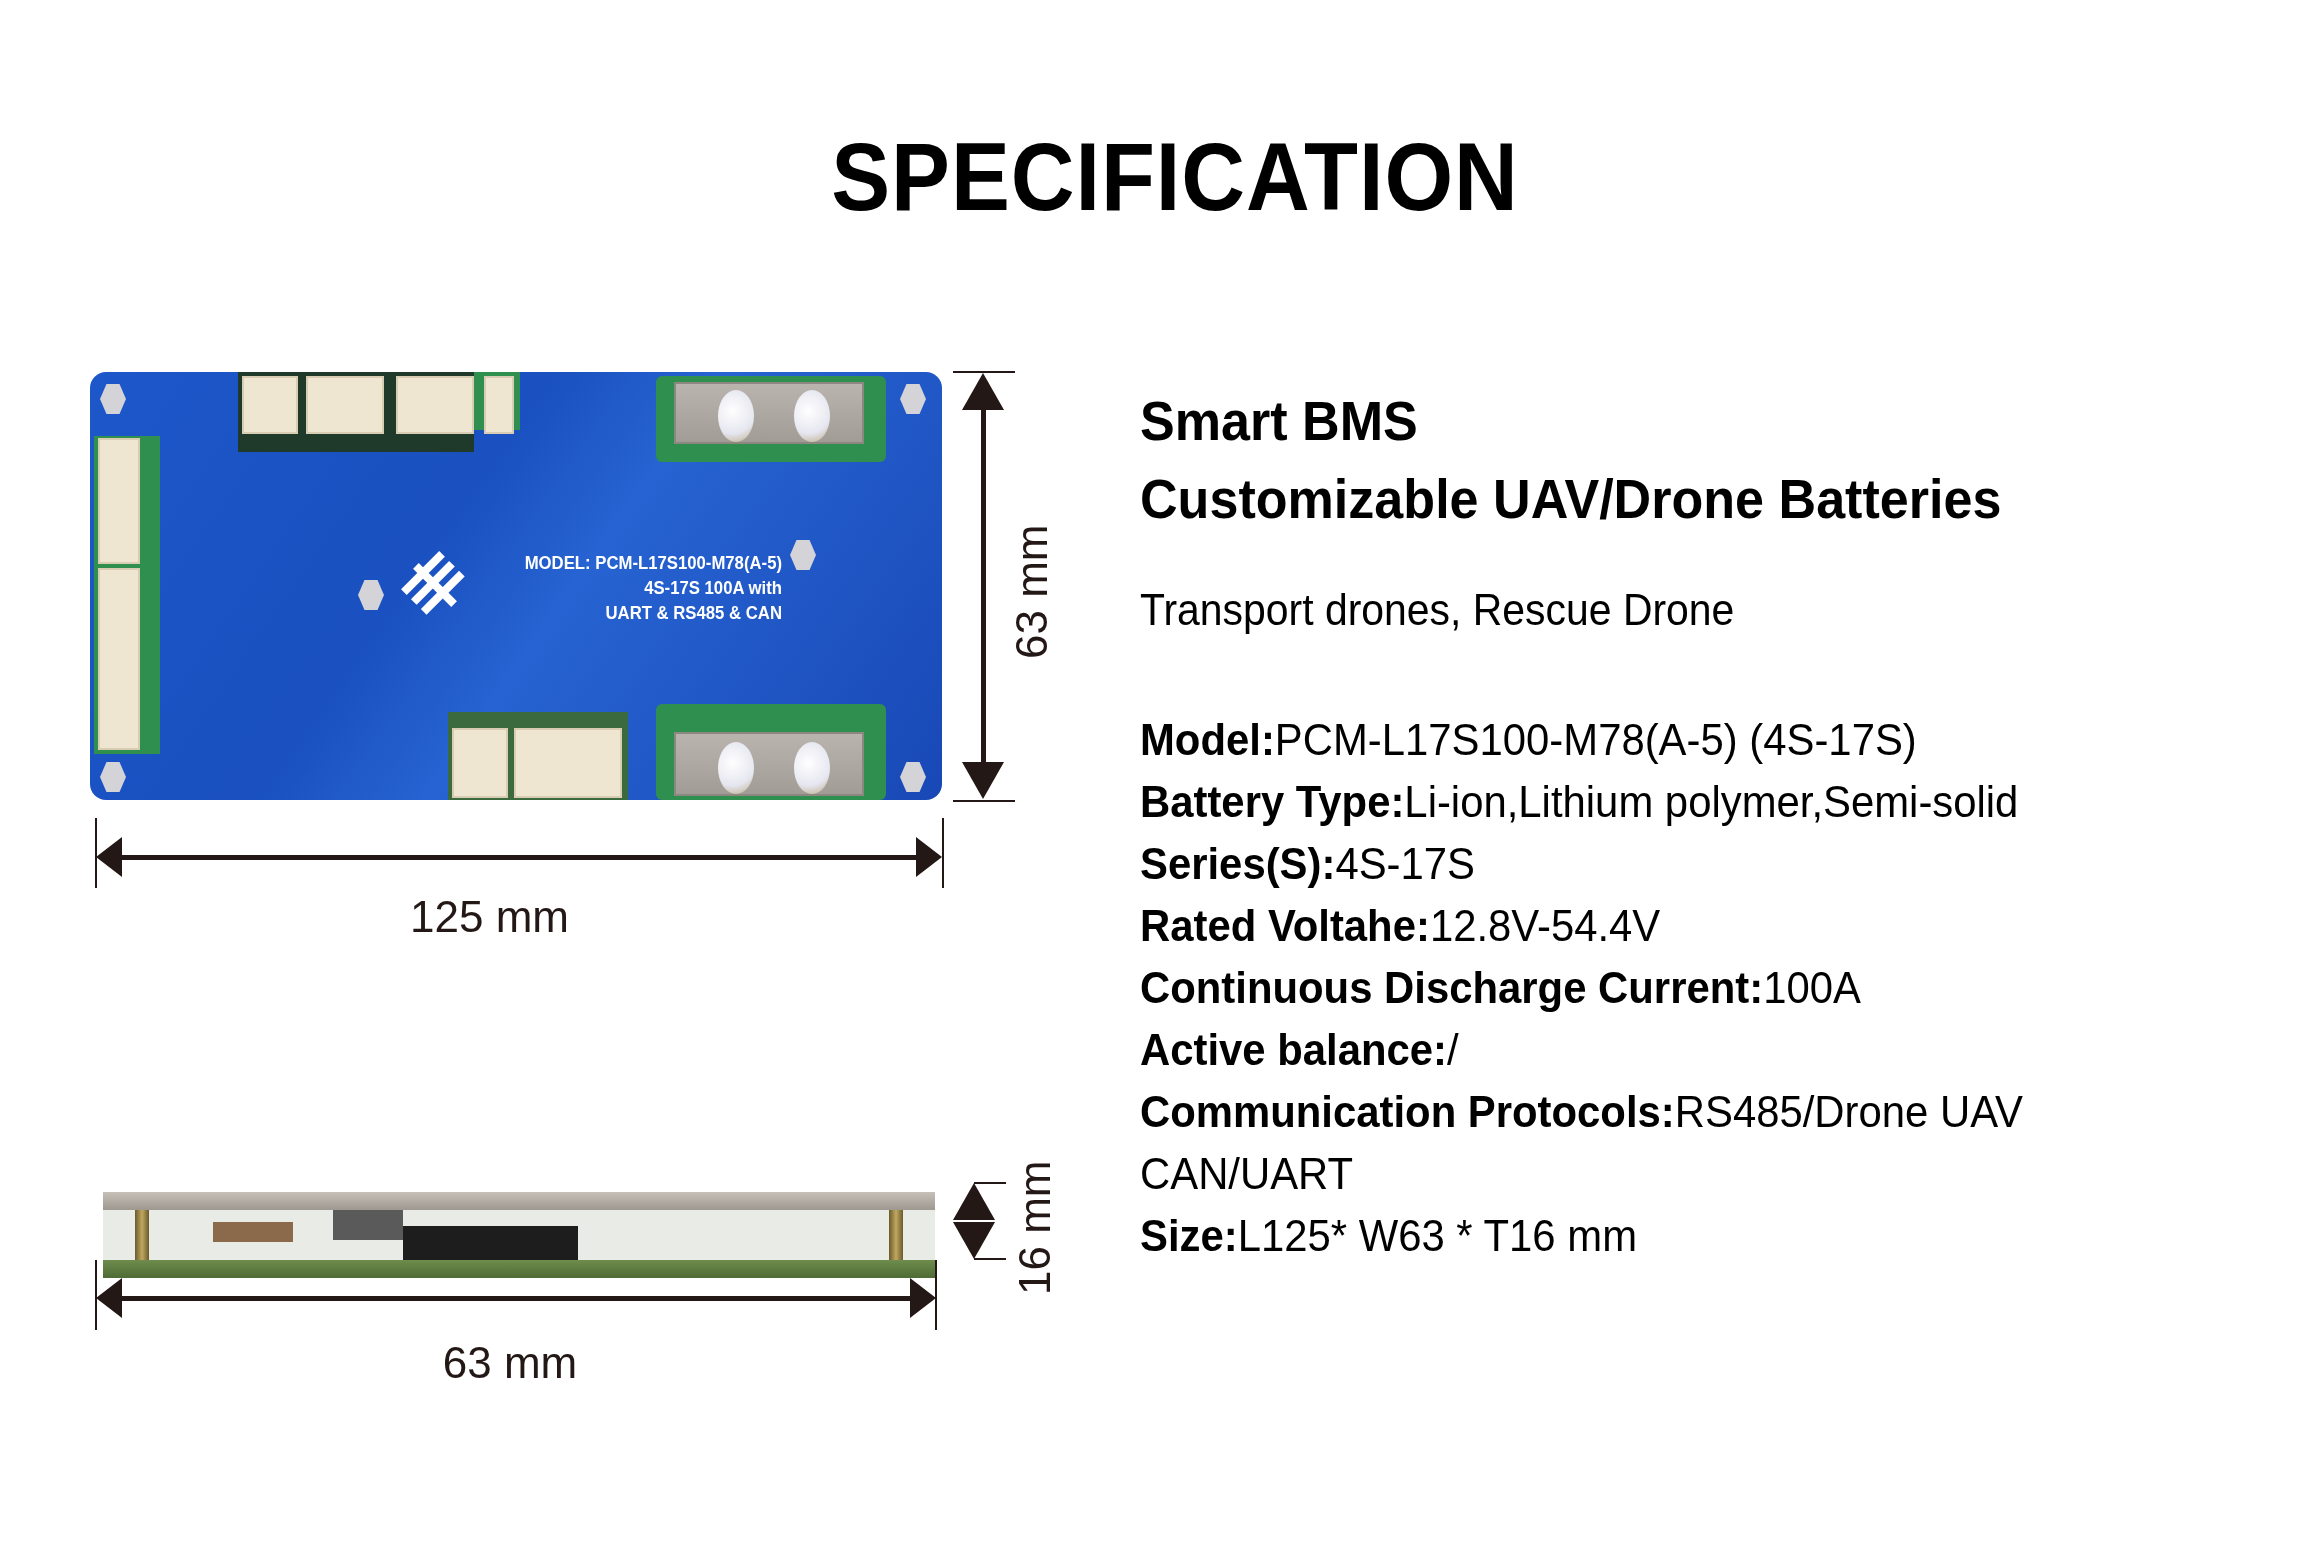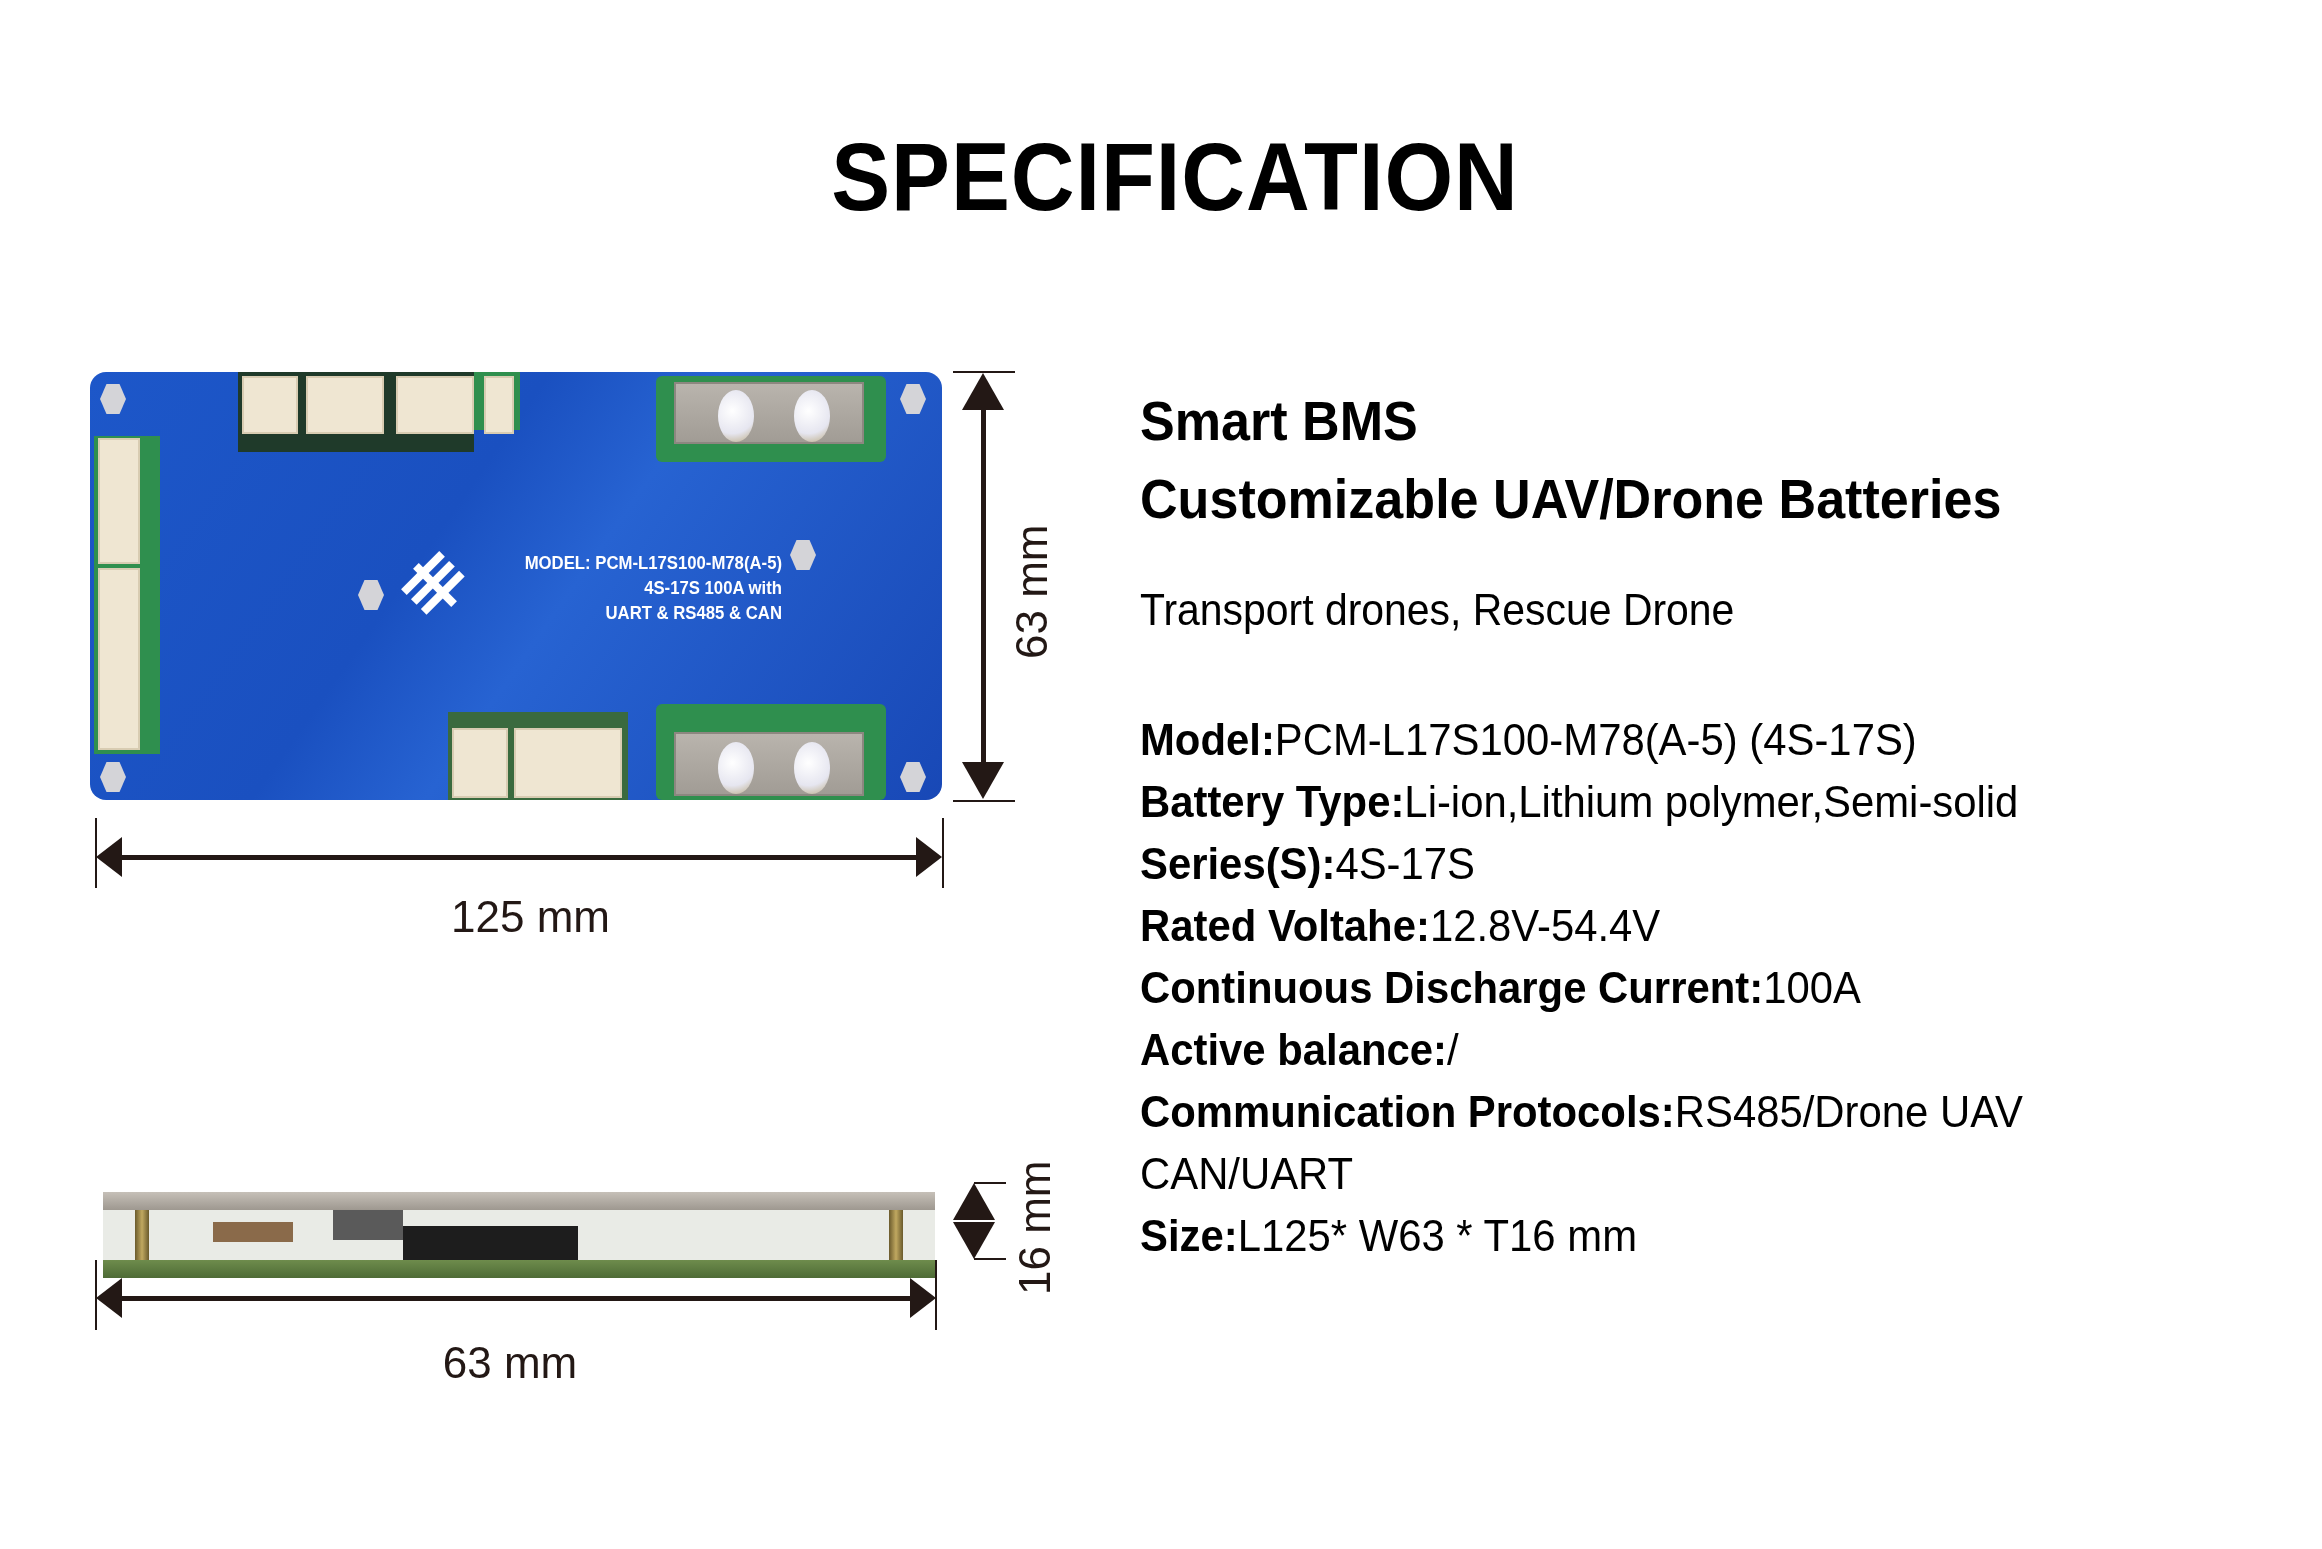--- a/index.html
+++ b/index.html
@@ -111,21 +111,21 @@
   <div class="arrow-d" style="left:962px;top:762px;"></div>
   <div class="dim-label rot" style="left:972px;top:574px;width:120px;text-align:center;">63 mm</div>
 </div>
 
 <div>
   <div class="tick-v" style="left:95px;top:818px;height:70px;"></div>
   <div class="tick-v" style="left:942px;top:818px;height:70px;"></div>
   <div class="dim-line-h" style="left:118px;top:855px;width:800px;"></div>
   <div class="arrow-l" style="left:96px;top:837px;"></div>
   <div class="arrow-r" style="left:916px;top:837px;"></div>
-  <div class="dim-label" style="left:410px;top:892px;width:200px;text-align:right;">125 mm</div>
+  <div class="dim-label" style="left:410px;top:892px;width:200px;text-align:left;">125 mm</div>
 </div>
 
 <div class="abs side">
   <div class="side-mid"></div>
   <div class="blk" style="left:300px;top:34px;width:175px;height:36px;"></div>
   <div class="blk" style="left:230px;top:18px;width:70px;height:30px;background:#5a5a5a;"></div>
   <div class="blk" style="left:110px;top:30px;width:80px;height:20px;background:#8a6a4a;"></div>
   <div class="side-top"></div>
   <div class="side-bot"></div>
   <div class="post" style="left:32px;"></div>

